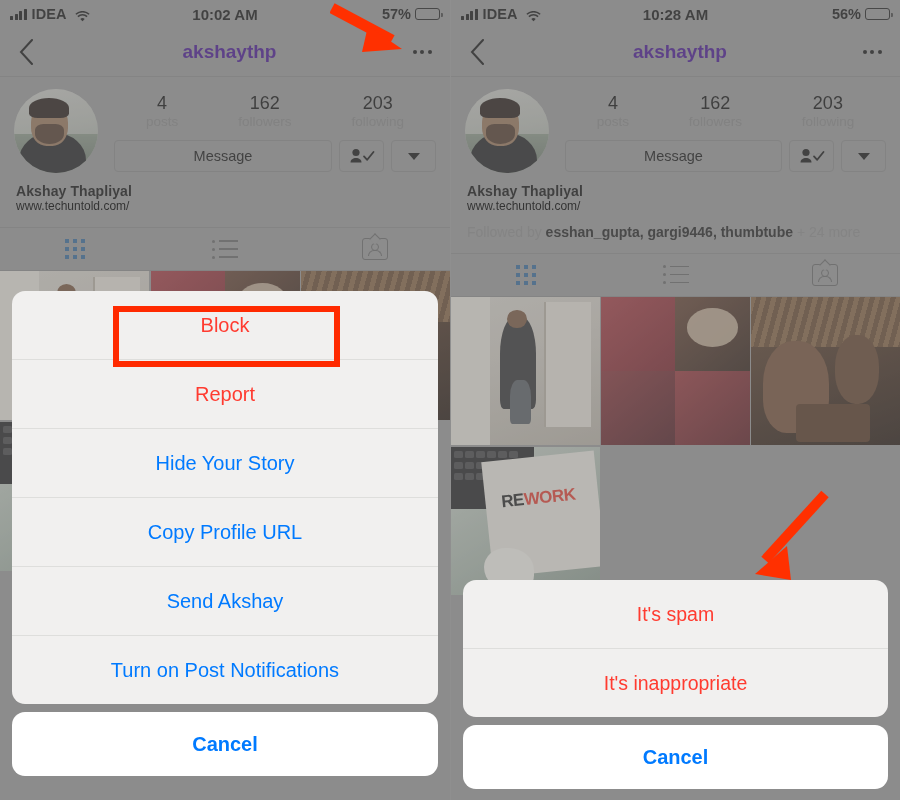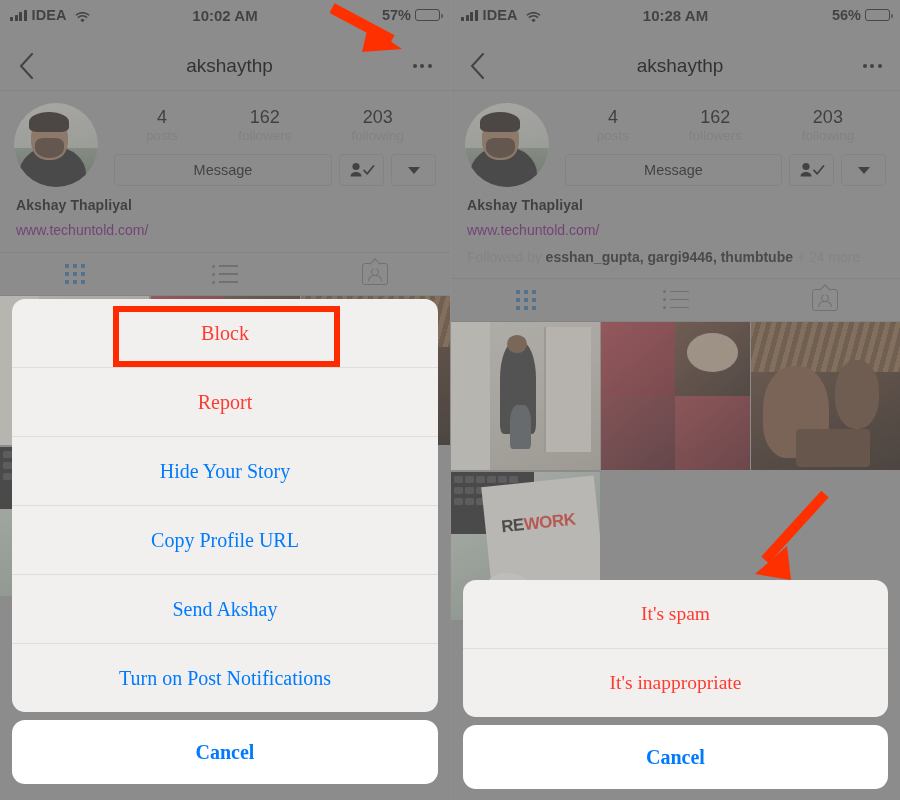--- a/index.html
+++ b/index.html
@@ -10,39 +10,39 @@
     -webkit-font-smoothing:antialiased;
   }
   .screens{position:relative;width:900px;height:800px;display:flex;}
   .phone{position:relative;width:450px;height:800px;overflow:hidden;background:#9b9b9b;}
   .phone.right{border-left:1px solid #8f8f8f;width:449px;}
 
   
   .profile{position:absolute;inset:0;background:#9b9b9b;}
 
   
-  .statusbar{height:28px;display:flex;align-items:flex-start;padding:7px 10px;font-size:14px;color:#1d1d1d;position:relative;}
+  .statusbar{height:28px;display:flex;align-items:center;padding:0 10px;font-size:14px;color:#1d1d1d;position:relative;}
   .sb-left{display:flex;align-items:center;gap:5px;font-weight:600;font-size:14.5px;letter-spacing:.1px;}
   .bars{display:flex;align-items:flex-end;gap:1.5px;height:11px;}
   .bars i{display:block;width:3px;background:#1d1d1d;border-radius:.5px;}
   .bars i:nth-child(1){height:4px}
   .bars i:nth-child(2){height:6px}
   .bars i:nth-child(3){height:8.5px}
   .bars i:nth-child(4){height:11px}
   .wifi{width:15px;height:11px;position:relative;margin-left:3px;}
   .sb-time{position:absolute;left:0;right:0;text-align:center;font-size:15px;font-weight:600;pointer-events:none;}
   .sb-right{margin-left:auto;display:flex;align-items:center;gap:4px;font-size:14.5px;font-weight:600;}
   .batt{width:25px;height:12px;border:1.4px solid #262626;border-radius:3px;position:relative;padding:1.5px;box-sizing:border-box;}
   .batt .fill{height:100%;background:#1d1d1d;border-radius:1px;}
   .batt:after{content:"";position:absolute;right:-3.5px;top:3.5px;width:2px;height:4px;background:#4a4a4a;border-radius:0 1px 1px 0;}
 
   
   .navbar{height:48px;display:flex;align-items:center;position:relative;border-bottom:1px solid #8d8d8d;}
   .nav-back{width:52px;display:flex;align-items:center;justify-content:center;}
-  .nav-title{position:absolute;left:9px;right:0;text-align:center;font-size:19px;color:#000000;font-weight:400;pointer-events:none;}
+  .nav-title{position:absolute;left:9px;right:0;text-align:center;font-size:19px;color:#4c1d95;font-weight:700;pointer-events:none;}
   .nav-more{margin-left:auto;width:56px;display:flex;align-items:center;justify-content:center;gap:3.5px;}
   .nav-more span{width:4px;height:4px;border-radius:50%;background:#1d1d1d;display:block;}
 
   
   .phead{display:flex;padding:12px 14px 0 14px;}
   .avatar{width:84px;height:84px;border-radius:50%;flex:0 0 84px;overflow:hidden;position:relative;background:#a6a6a6;}
   .avatar .sky{position:absolute;inset:0;background:linear-gradient(170deg,#c9c9c4 0%,#b9bcb5 48%,#9ea69a 100%);}
   .avatar .hills{position:absolute;left:0;right:0;bottom:0;height:46%;background:linear-gradient(180deg,#8e9a8c,#6f7a6d);}
   .avatar .body{position:absolute;left:6%;bottom:-8%;width:80%;height:56%;background:#2a2a2c;border-radius:46% 46% 12% 12%/58% 58% 10% 10%;}
   .avatar .head{position:absolute;left:20%;top:16%;width:44%;height:52%;background:#9b7a60;border-radius:48% 48% 42% 42%;}
@@ -54,21 +54,21 @@
   .stat{text-align:center;line-height:1.15;}
   .stat .num{font-size:18px;color:#171717;font-weight:400;}
   .stat .lbl{font-size:13.5px;color:#8a8a8a;}
   .btn-row{display:flex;gap:7px;margin-top:11px;align-items:center;}
   .btn-msg{flex:1;height:30px;border:1px solid #8c8c8c;border-radius:4px;display:flex;align-items:center;justify-content:center;font-size:14.5px;color:#1b1b1b;}
   .btn-sq{width:43px;height:30px;border:1px solid #8c8c8c;border-radius:4px;display:flex;align-items:center;justify-content:center;}
   .caret{width:0;height:0;border-left:6px solid transparent;border-right:6px solid transparent;border-top:7px solid #1d1d1d;}
 
   .bio{padding:10px 16px 0 16px;}
   .bio .name{font-size:14px;font-weight:700;color:#191919;letter-spacing:.1px;}
-  .bio .url{font-size:14px;color:#701a75;margin-top:9px;}
+  .bio .url{font-size:12px;color:#000000;}
   .bio .followed{font-size:14px;color:#8e8e8e;margin-top:11px;line-height:1.25;}
   .bio .followed b{color:#2a2a2a;font-weight:600;}
 
   
   .tabs{display:flex;border-top:1px solid #8d8d8d;border-bottom:1px solid #8d8d8d;height:42px;margin-top:11px;}
   .tab{flex:1;display:flex;align-items:center;justify-content:center;}
   .grid-ico{display:grid;grid-template-columns:repeat(3,4px);grid-template-rows:repeat(3,4px);gap:4px;}
   .grid-ico i{display:block;width:4px;height:4px;background:#3d6f9e;}
   .list-ico{width:26px;display:flex;flex-direction:column;gap:5px;}
   .list-ico .ln{display:flex;align-items:center;gap:4px;}
@@ -106,21 +106,21 @@
   .c4 .book{position:absolute;left:24%;top:6%;width:76%;height:78%;background:#e9e6df;transform:rotate(-6deg);}
   .c4 .book .t1{position:absolute;left:14%;top:28%;font-size:17px;font-weight:700;color:#2d2d2d;letter-spacing:-.5px;}
   .c4 .book .t2{color:#e2463a;}
   .c4 .ball{position:absolute;left:22%;bottom:2%;width:34%;height:30%;background:#f1efe9;border-radius:46% 54% 40% 60%;}
   .c-empty{background:#9b9b9b;}
 
   
   .dimmer{position:absolute;inset:0;background:rgba(120,120,120,.42);}
 
   
-  .sheet-wrap{position:absolute;left:0;right:0;bottom:0;padding:0 12px 16px 12px;box-sizing:border-box;font-family:Liberation Serif, serif;}
+  .sheet-wrap{position:absolute;left:0;right:0;bottom:0;padding:0 12px 24px 12px;box-sizing:border-box;}
   .sheet{background:#f1f0ef;border-radius:13px;overflow:hidden;}
   .sheet .item{height:68px;display:flex;align-items:center;justify-content:center;font-size:20px;border-bottom:1px solid #dededc;position:relative;}
   .sheet .item:last-child{border-bottom:none;}
   .sheet .item.red{color:#ff3b30;}
   .sheet .item.blue{color:#007aff;}
   .cancel{margin-top:8px;background:#ffffff;border-radius:13px;height:64px;display:flex;align-items:center;justify-content:center;font-size:20px;font-weight:600;color:#007aff;}
 
   
   .sheet-r .item{height:68px;font-size:19.5px;text-align:right;}
 

